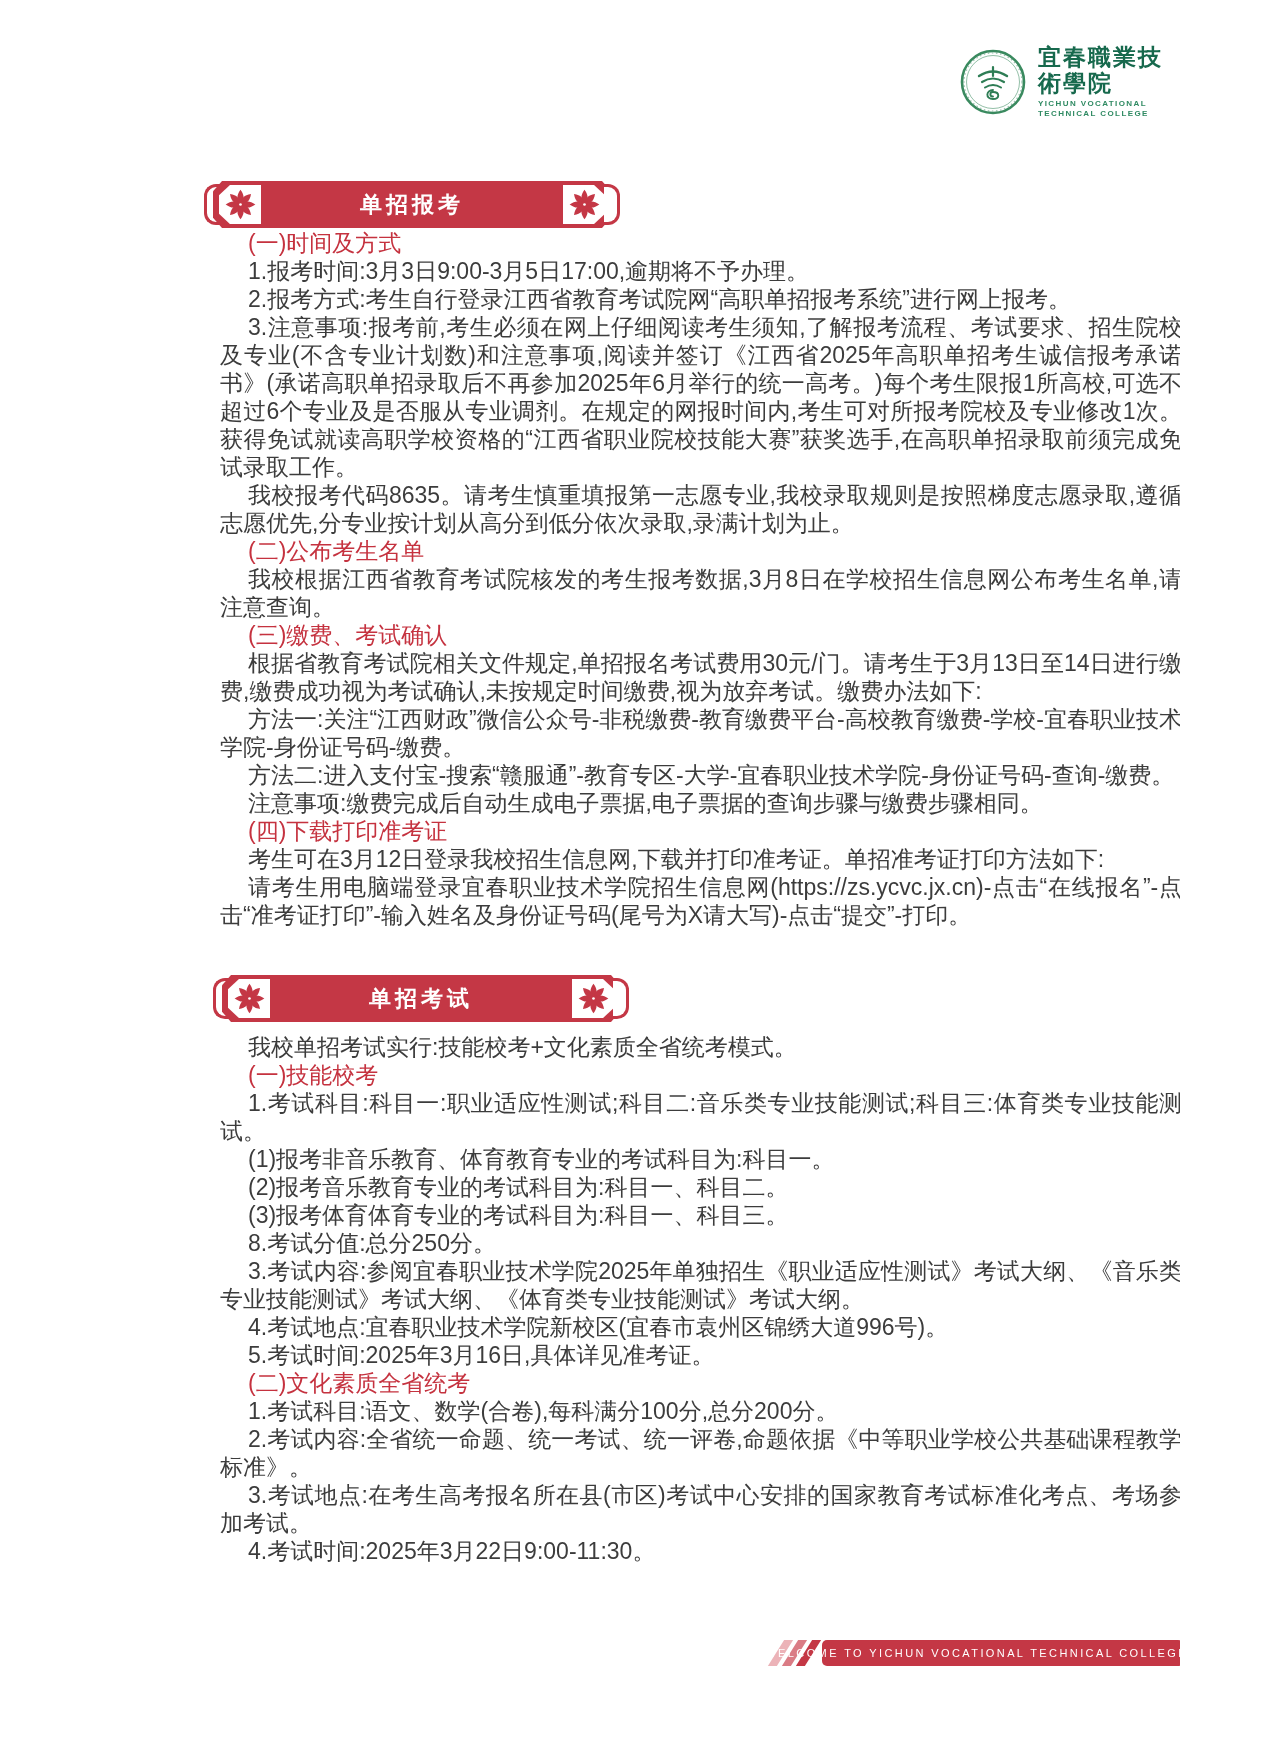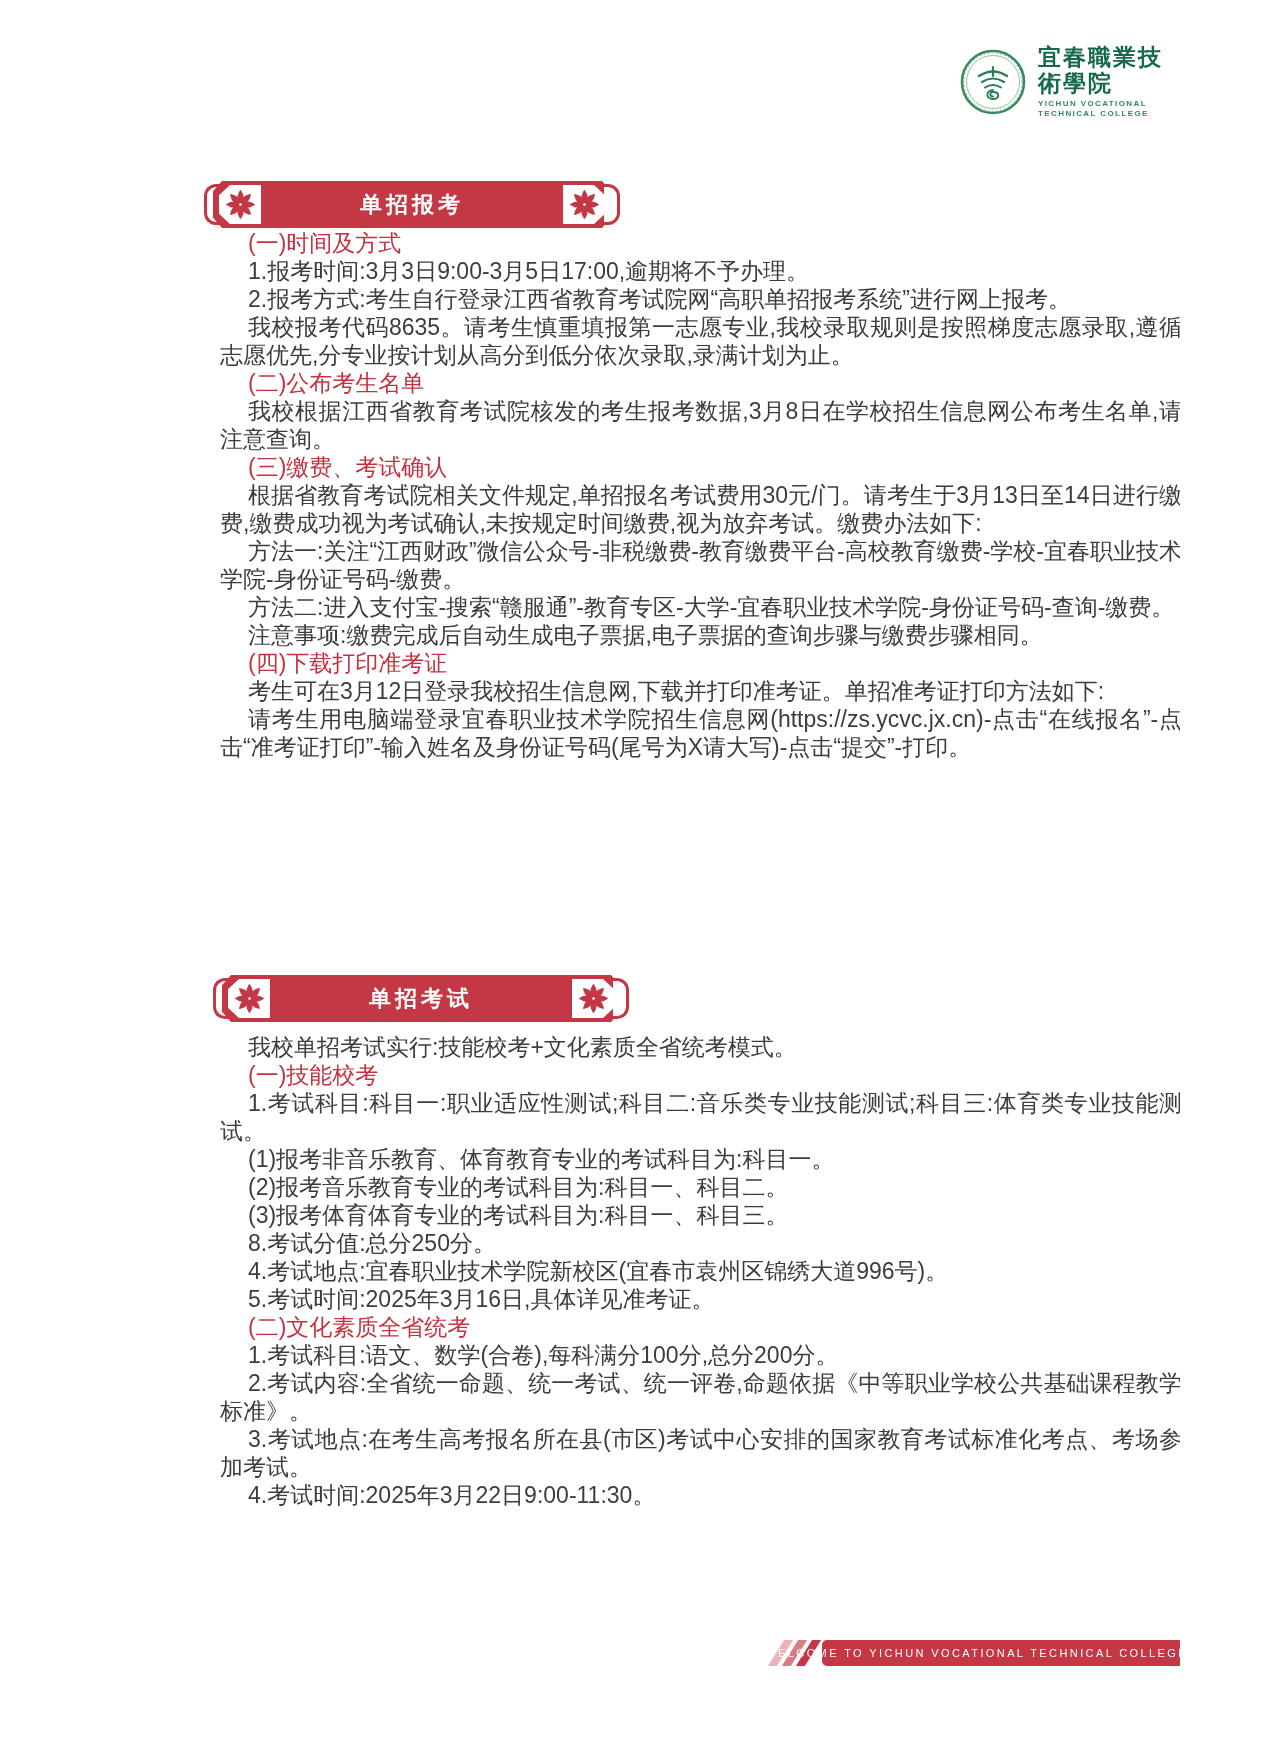--- a/index.html
+++ b/index.html
@@ -109,20 +109,21 @@
         </svg>
       </div>
     </div>
     <div class="banner-bracket right"></div>
   </div>
 
   <div class="section-body" style="top:229px;">
     <p class="sub">(一)时间及方式</p>
     <p>1.报考时间:3月3日9:00-3月5日17:00,逾期将不予办理。</p>
     <p>2.报考方式:考生自行登录江西省教育考试院网“高职单招报考系统”进行网上报考。</p>
+    <p>3.注意事项:报考前,考生必须在网上仔细阅读考生须知,了解报考流程、考试要求、招生院校及专业(不含专业计划数)和注意事项,阅读并签订《江西省2025年高职单招考生诚信报考承诺书》(承诺高职单招录取后不再参加2025年6月举行的统一高考。)每个考生限报1所高校,可选不超过6个专业及是否服从专业调剂。在规定的网报时间内,考生可对所报考院校及专业修改1次。获得免试就读高职学校资格的“江西省职业院校技能大赛”获奖选手,在高职单招录取前须完成免试录取工作。</p>
     <p>我校报考代码8635。请考生慎重填报第一志愿专业,我校录取规则是按照梯度志愿录取,遵循志愿优先,分专业按计划从高分到低分依次录取,录满计划为止。</p>
     <p class="sub">(二)公布考生名单</p>
     <p>我校根据江西省教育考试院核发的考生报考数据,3月8日在学校招生信息网公布考生名单,请注意查询。</p>
     <p class="sub">(三)缴费、考试确认</p>
     <p>根据省教育考试院相关文件规定,单招报名考试费用30元/门。请考生于3月13日至14日进行缴费,缴费成功视为考试确认,未按规定时间缴费,视为放弃考试。缴费办法如下:</p>
     <p>方法一:关注“江西财政”微信公众号-非税缴费-教育缴费平台-高校教育缴费-学校-宜春职业技术学院-身份证号码-缴费。</p>
     <p>方法二:进入支付宝-搜索“赣服通”-教育专区-大学-宜春职业技术学院-身份证号码-查询-缴费。</p>
     <p>注意事项:缴费完成后自动生成电子票据,电子票据的查询步骤与缴费步骤相同。</p>
     <p class="sub">(四)下载打印准考证</p>
     <p>考生可在3月12日登录我校招生信息网,下载并打印准考证。单招准考证打印方法如下:</p>
@@ -170,20 +171,21 @@
   </div>
 
   <div class="section-body" style="top:1033px;">
     <p>我校单招考试实行:技能校考+文化素质全省统考模式。</p>
     <p class="sub">(一)技能校考</p>
     <p>1.考试科目:科目一:职业适应性测试;科目二:音乐类专业技能测试;科目三:体育类专业技能测试。</p>
     <p>(1)报考非音乐教育、体育教育专业的考试科目为:科目一。</p>
     <p>(2)报考音乐教育专业的考试科目为:科目一、科目二。</p>
     <p>(3)报考体育体育专业的考试科目为:科目一、科目三。</p>
     <p>8.考试分值:总分250分。</p>
+    <p>3.考试内容:参阅宜春职业技术学院2025年单独招生《职业适应性测试》考试大纲、《音乐类专业技能测试》考试大纲、《体育类专业技能测试》考试大纲。</p>
     <p>4.考试地点:宜春职业技术学院新校区(宜春市袁州区锦绣大道996号)。</p>
     <p>5.考试时间:2025年3月16日,具体详见准考证。</p>
     <p class="sub">(二)文化素质全省统考</p>
     <p>1.考试科目:语文、数学(合卷),每科满分100分,总分200分。</p>
     <p>2.考试内容:全省统一命题、统一考试、统一评卷,命题依据《中等职业学校公共基础课程教学标准》。</p>
     <p>3.考试地点:在考生高考报名所在县(市区)考试中心安排的国家教育考试标准化考点、考场参加考试。</p>
     <p>4.考试时间:2025年3月22日9:00-11:30。</p>
   </div>
 
   <div class="footer-stripes">

